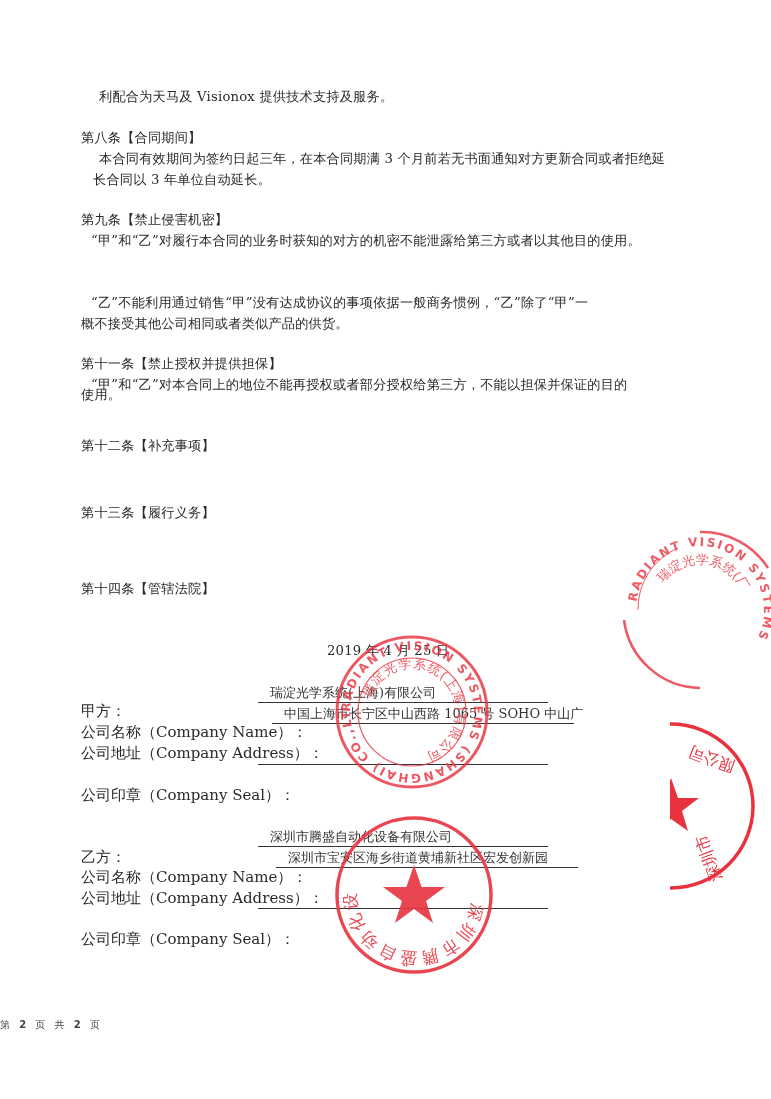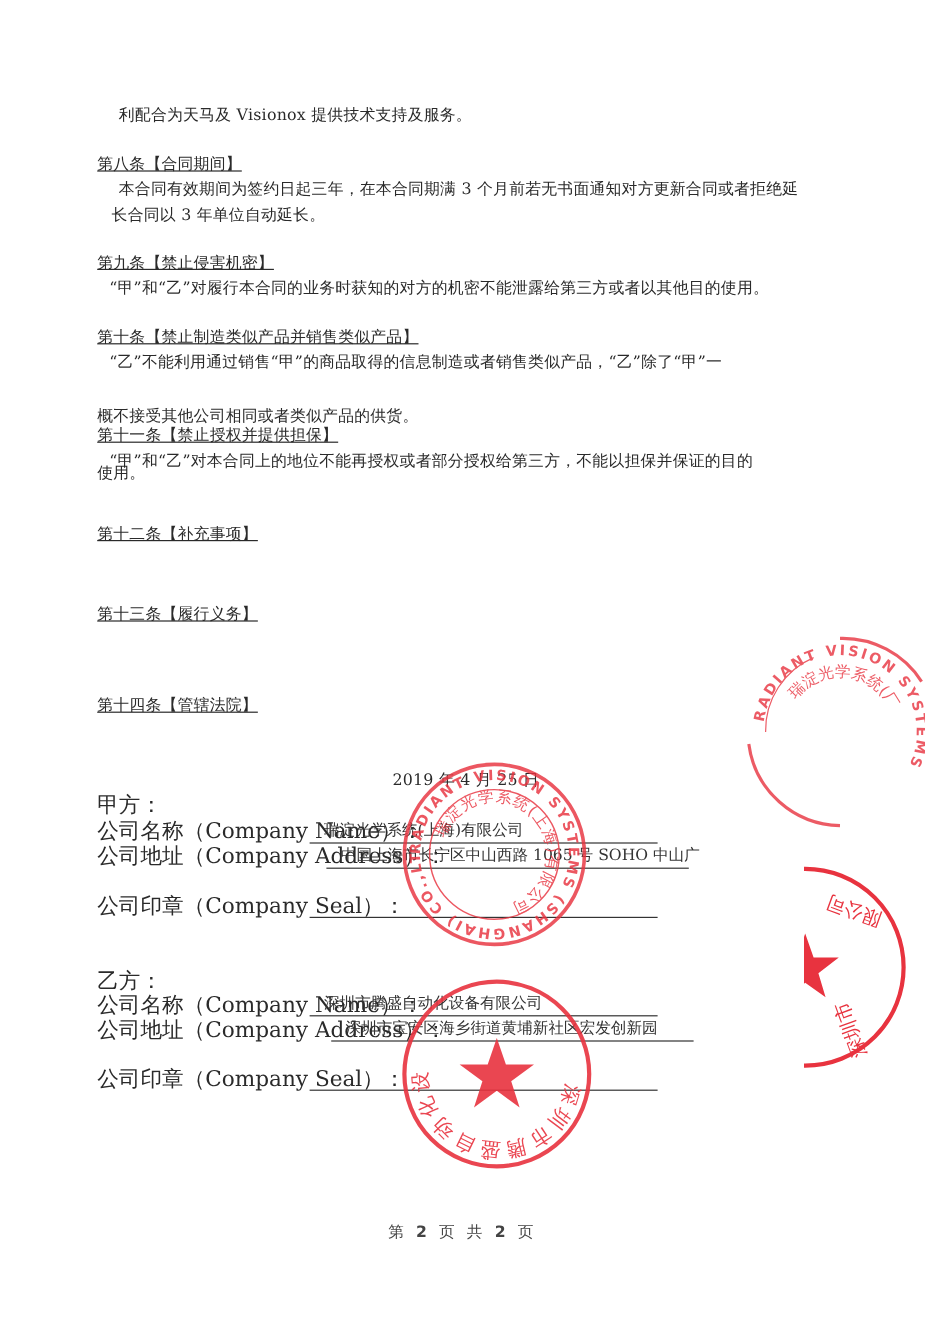--- a/index.html
+++ b/index.html
@@ -2,51 +2,50 @@
 <html><head>
 <meta charset="utf-8">
 <style>
   html, body { margin: 0; padding: 0; }
   body {
     width: 771px; height: 1099px; background: #ffffff; position: relative; overflow: hidden;
     font-family: "DejaVu Serif", "Liberation Serif", serif; color: #2a2a2a;
   }
   .page { position: absolute; left: 0; top: 0; width: 771px; height: 1099px; }
   .line { position: absolute; font-size: 13.2px; line-height: 18px; white-space: nowrap; letter-spacing: 0.2px; }
-  .heading { left: 81px; text-decoration: underline; }
+  .heading { left: 81px; }
   .body-indent { left: 99px; }
   .body-flush { left: 81px; }
-  .form-row { position: absolute; left: 81px; font-size: 18px; line-height: 18px; white-space: nowrap; }
+  .form-row { position: absolute; left: 81px; font-size: 15px; line-height: 18px; white-space: nowrap; margin-top: 39px; }
   .form-label { display: inline-block; }
   .field {
     position: absolute; height: 18px; border-bottom: 1px solid #333; font-size: 13px; line-height: 17px;
     white-space: nowrap; overflow: visible; padding-left: 12px; color: #333;
   }
-  .page-number { position: absolute; left: 0; width: 771px; text-align: center; top: 1018px; font-size: 13px; color: #444; letter-spacing: 3px; }
+  .page-number { position: absolute; left: 0; width: 771px; text-align: left; top: 1018px; font-size: 10px; color: #444; letter-spacing: 3px; }
   .page-number b { font-family: "DejaVu Sans", sans-serif; }
   .stamp { position: absolute; pointer-events: none; }
   .stamp svg { overflow: visible; }
 </style>
 </head>
 <body>
 
 <div class="page">
 
   <div class="line body-indent" style="top:88px;">利配合为天马及 Visionox 提供技术支持及服务。</div>
 
   <div class="line heading" style="top:129px;">第八条【合同期间】</div>
   <div class="line body-indent" style="top:150px;">本合同有效期间为签约日起三年，在本合同期满 3 个月前若无书面通知对方更新合同或者拒绝延</div>
   <div class="line body-flush" style="top:171px;margin-left:12px;">长合同以 3 年单位自动延长。</div>
 
   <div class="line heading" style="top:211px;">第九条【禁止侵害机密】</div>
   <div class="line" style="left:91px; top:232px;">“甲”和“乙”对履行本合同的业务时获知的对方的机密不能泄露给第三方或者以其他目的使用。</div>
 
-  <div class="line heading" style="top:273px;">第十条【禁止制造类似产品并销售类似产品】</div>
-  <div class="line" style="left:91px; top:294px;">“乙”不能利用通过销售“甲”的商品取得的信息制造或者销售类似产品，“乙”除了“甲”一</div>
-  <div class="line body-flush" style="top:315px;margin-top:24px;">概不接受其他公司相同或者类似产品的供货。</div>
+  <div class="line" style="left:91px; top:294px;">“乙”不能利用通过销售“甲”没有达成协议的事项依据一般商务惯例，“乙”除了“甲”一</div>
+  <div class="line body-flush" style="top:315px;">概不接受其他公司相同或者类似产品的供货。</div>
 
   <div class="line heading" style="top:355px;">第十一条【禁止授权并提供担保】</div>
   <div class="line" style="left:91px; top:376px;">“甲”和“乙”对本合同上的地位不能再授权或者部分授权给第三方，不能以担保并保证的目的</div>
   <div class="line body-flush" style="top:386px;">使用。</div>
 
   <div class="line heading" style="top:437px;">第十二条【补充事项】</div>
 
   <div class="line heading" style="top:504px;">第十三条【履行义务】</div>
 
   <div class="line heading" style="top:580px;">第十四条【管辖法院】</div>

